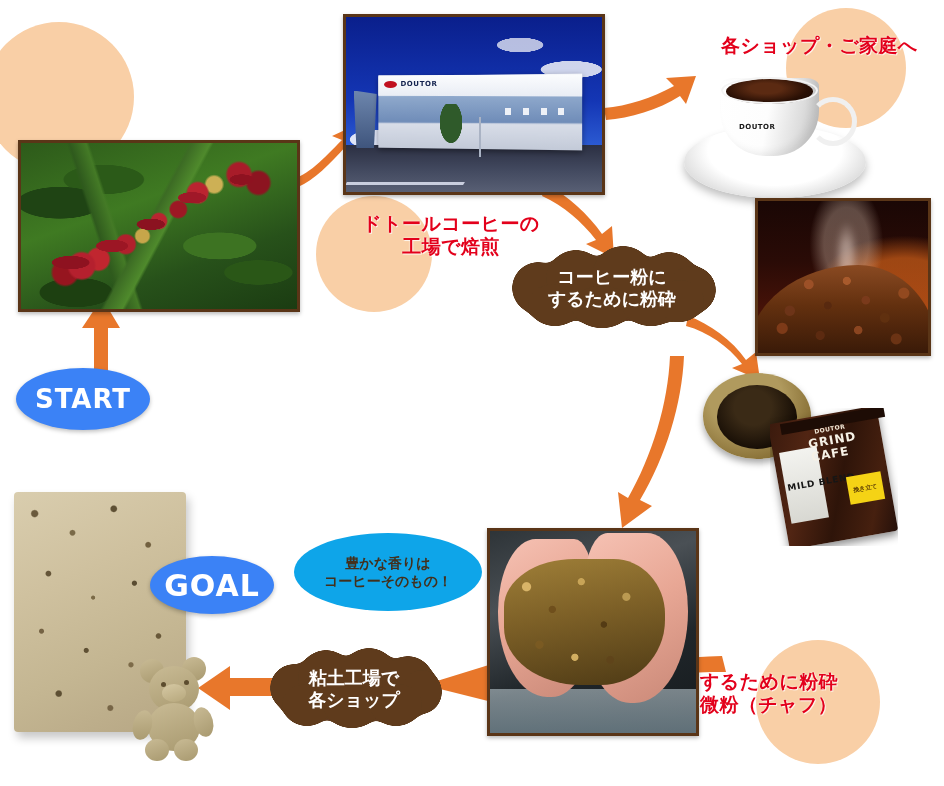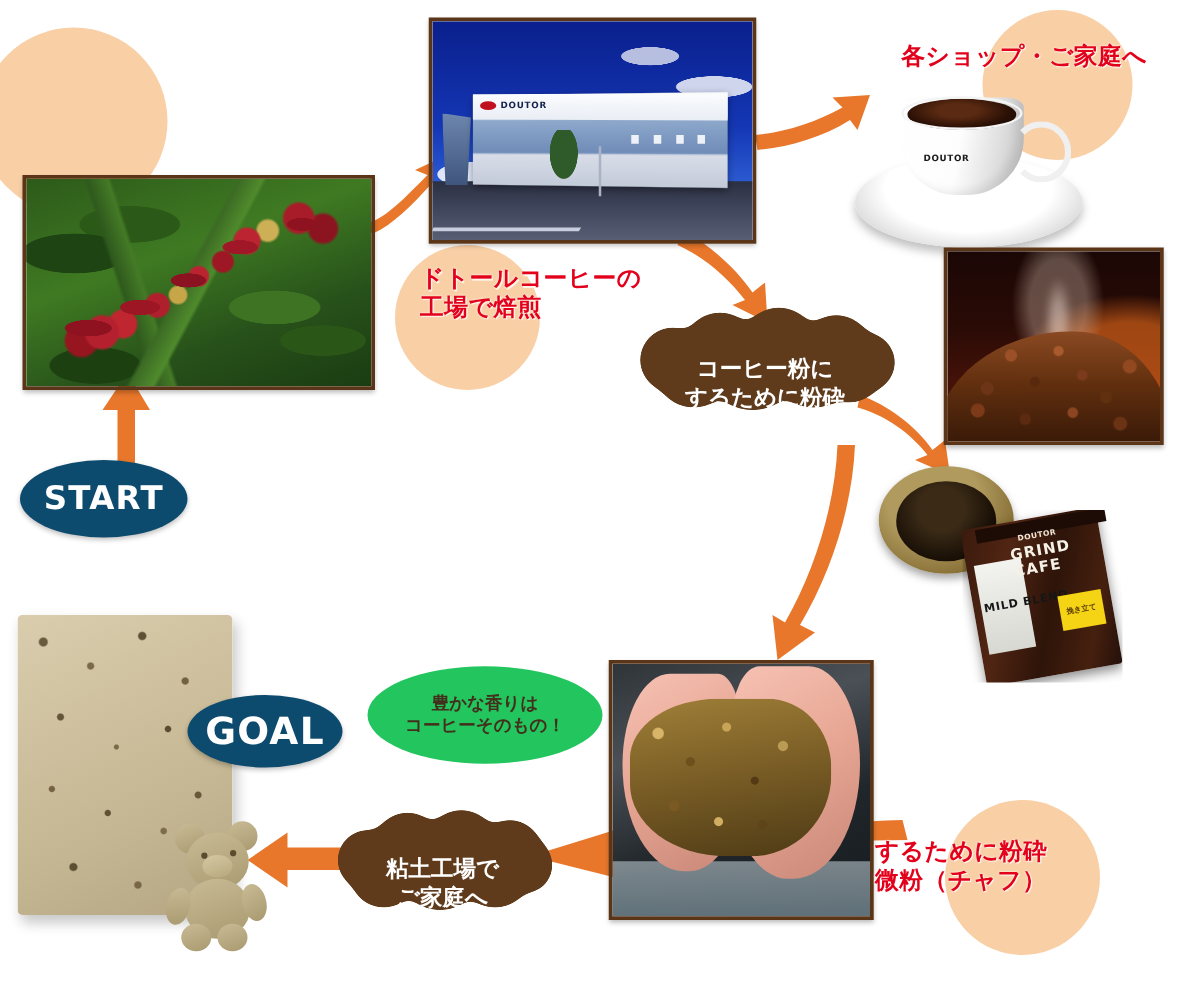--- a/index.html
+++ b/index.html
@@ -187,30 +187,30 @@
   .bear .leg{width:24px;height:22px;}
   .bear .eye{position:absolute;width:5px;height:5px;border-radius:50%;background:#5c4c2e;}
 
   
   .lbl{position:absolute;line-height:1.22;font-weight:bold;white-space:pre-line;}
   .lbl-red{color:#e3001b;font-size:19px;letter-spacing:.4px;
     text-shadow:0 0 2px rgba(255,255,255,.95),1px 1px 0 rgba(255,255,255,.7);}
   .halo{position:absolute;border-radius:50%;background:#f9cfa6;}
 
   .cloud-label{position:absolute;color:#ffffff;font-weight:bold;font-size:18px;text-align:center;
-    line-height:1.25;white-space:pre-line;display:flex;align-items:flex-end;justify-content:center;
+    line-height:1.25;white-space:pre-line;display:flex;align-items:center;justify-content:center;
     z-index:6;}
   .cloud-bg{position:absolute;inset:0;background:#5e3b1c;z-index:-1;
     filter:url(#goo);}
   .cloud-bg i{position:absolute;display:block;background:#5e3b1c;border-radius:50%;}
 
-  .badge{position:absolute;border-radius:50%;background:#0c4a6e;display:flex;align-items:center;
+  .badge{position:absolute;border-radius:50%;background:#3b82f6;display:flex;align-items:center;
     justify-content:center;color:#fff;font-weight:bold;box-shadow:0 2px 4px rgba(0,0,0,.25);}
 
-  .bubble{position:absolute;border-radius:50%;background:#22c55e;display:flex;align-items:center;
+  .bubble{position:absolute;border-radius:50%;background:#0ea5e9;display:flex;align-items:center;
     justify-content:center;text-align:center;line-height:1.3;white-space:pre-line;
     color:#43301c;font-weight:bold;font-size:14px;}
 
   .title-oval{position:absolute;border-radius:50%;overflow:hidden;
     background:
       radial-gradient(ellipse 56px 30px at 22% 26%, #8a6038 0 60%, transparent 62%),
       radial-gradient(ellipse 50px 26px at 62% 18%, #7a5230 0 60%, transparent 62%),
       radial-gradient(ellipse 60px 32px at 80% 62%, #8d6239 0 60%, transparent 62%),
       radial-gradient(ellipse 54px 28px at 34% 78%, #6d4826 0 60%, transparent 62%),
       radial-gradient(ellipse 44px 24px at 52% 48%, #936a40 0 60%, transparent 62%),
@@ -356,21 +356,21 @@
       <div class="eye" style="left:58px;top:25px;"></div>
       <div class="pc body"></div>
       <div class="pc arm" style="left:7px;top:55px;transform:rotate(14deg);"></div>
       <div class="pc arm" style="left:68px;top:52px;transform:rotate(-14deg);"></div>
       <div class="pc leg" style="left:19px;top:84px;"></div>
       <div class="pc leg" style="left:48px;top:84px;"></div>
     </div>
   </div>
 
 
-  <div class="lbl lbl-red" style="left:336px;top:212px;width:230px;">ドトールコーヒーの
+  <div class="lbl lbl-red" style="left:336px;top:212px;width:230px;text-align:center;">ドトールコーヒーの
 工場で焙煎</div>
 
   <div class="lbl lbl-red" style="left:678px;top:34px;width:250px;margin-left:43px;">各ショップ・ご家庭へ</div>
 
   <div class="lbl lbl-red" style="left:700px;top:670px;width:220px;">するために粉砕
 微粉（チャフ）</div>
 
   <div class="cloud-label" style="left:506px;top:246px;width:212px;height:84px;">
     <div class="cloud-bg" style="background:transparent;">
       <i style="left: 6px; top: 16px; width: 52px; height: 52px; background: rgb(94, 59, 28);"></i>
@@ -392,21 +392,21 @@
       <i style="left: 4px; top: 16px; width: 48px; height: 48px; background: rgb(94, 59, 28);"></i>
       <i style="left: 32px; top: 2px; width: 56px; height: 56px; background: rgb(94, 59, 28);"></i>
       <i style="left: 74px; top: 0px; width: 58px; height: 58px; background: rgb(94, 59, 28);"></i>
       <i style="left: 116px; top: 8px; width: 52px; height: 52px; background: rgb(94, 59, 28);"></i>
       <i style="left: 136px; top: 22px; width: 40px; height: 44px; background: rgb(94, 59, 28);"></i>
       <i style="left: 16px; top: 36px; width: 50px; height: 42px; background: rgb(94, 59, 28);"></i>
       <i style="left: 58px; top: 38px; width: 56px; height: 42px; background: rgb(94, 59, 28);"></i>
       <i style="left: 104px; top: 36px; width: 52px; height: 42px; background: rgb(94, 59, 28);"></i>
     </div>
     <span style="position:relative;z-index:2;">粘土工場で
-ご家庭へ</span>
+各ショップ</span>
   </div>
 
   <div class="bubble" style="left:294px;top:533px;width:188px;height:78px;">
     <span>豊かな香りは
 コーヒーそのもの！</span>
   </div>
 
   <div class="badge" style="left:16px;top:368px;width:134px;height:62px;font-size:26px;letter-spacing:1px;">
     <span>START</span>
   </div>

